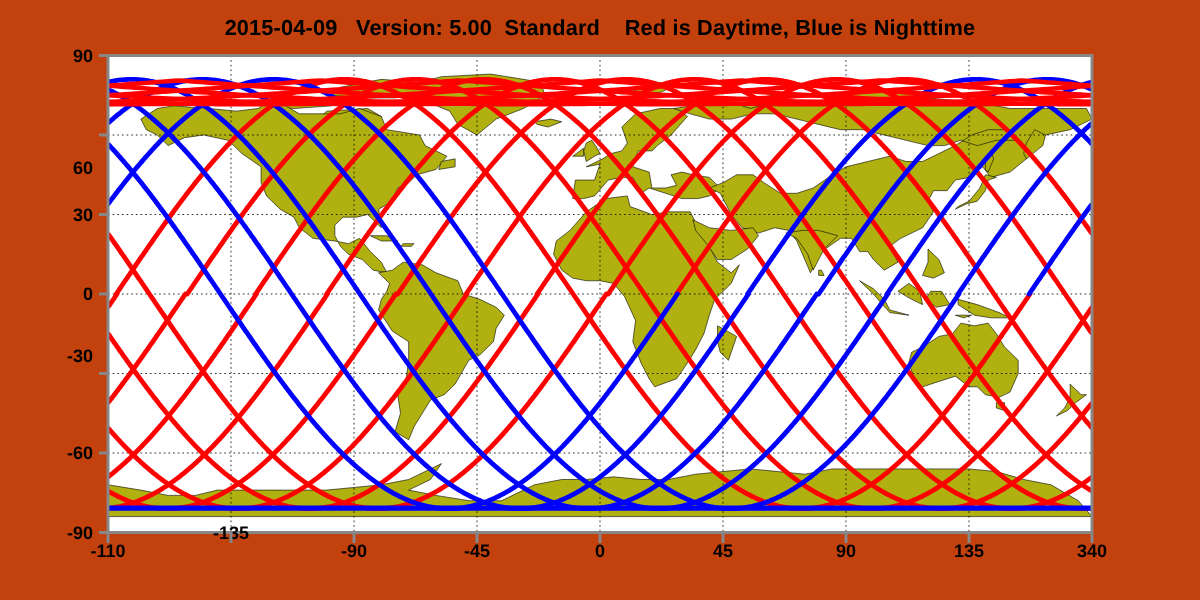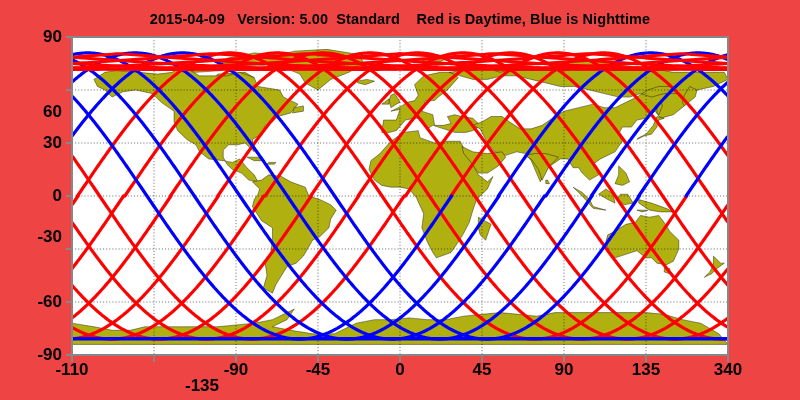--- a/index.html
+++ b/index.html
@@ -1,32 +1,32 @@
 <!DOCTYPE html>
 <html><head>
 <meta charset="utf-8">
 <style>
   html,body{margin:0;padding:0;background:#ffffff;}
   body{width:800px;height:400px;overflow:hidden;font-family:"Liberation Sans",sans-serif;}
-  #root{position:relative;width:800px;height:400px;background:#ef4444;}
+  #root{position:relative;width:800px;height:400px;background:#c2410c;}
 
   #title{
     position:absolute;left:0;top:11px;width:800px;text-align:center;
     font-family:"Liberation Sans",sans-serif;font-size:14.5px;font-weight:bold;
     color:#000000;letter-spacing:0.1px;white-space:pre;
   }
 
   #plotwrap{position:absolute;left:72px;top:37px;width:656px;height:318px;}
   #plot{position:absolute;inset:0;background:#ffffff;overflow:hidden;}
   #frame{position:absolute;left:71px;top:36px;width:658px;height:320px;
          border:2px solid #878787;box-sizing:border-box;pointer-events:none;}
 
   .ylabel,.xlabel{
     position:absolute;font-family:"Liberation Sans",sans-serif;
-    font-size:17px;font-weight:bold;color:#000000;white-space:nowrap;
+    font-size:12px;font-weight:bold;color:#000000;white-space:nowrap;
   }
   .ylabel{text-align:right;transform:translateY(-50%);}
   .xlabel{text-align:center;transform:translateX(-50%);}
 
   .tickmark{position:absolute;background:#878787;}
   .ytick{width:6px;height:2px;left:66px;}
   .xtick{height:6px;width:2px;top:356px;}
 
   svg{display:block;}
 </style>
@@ -136,21 +136,21 @@
       <div class="ylabel" style="top: 37px; right: 738px;">90</div>
       <div class="ylabel" style="top: 90px; right: 738px; margin-top: 22px;">60</div>
       <div class="ylabel" style="top: 143px; right: 738px;">30</div>
       <div class="ylabel" style="top: 196px; right: 738px;">0</div>
       <div class="ylabel" style="top: 237px; right: 738px;">-30</div>
       <div class="ylabel" style="top: 302px; right: 738px;">-60</div>
       <div class="ylabel" style="top: 355px; right: 738px;">-90</div>
     </div>
   <div id="xlabels">
       <div class="xlabel" style="left: 72px; top: 360px;">-110</div>
-      <div class="xlabel" style="left: 154px; top: 376px; margin-left: 48px;">-135</div>
+      <div class="xlabel" style="left: 154px; top: 348px;">-135</div>
       <div class="xlabel" style="left: 236px; top: 360px;">-90</div>
       <div class="xlabel" style="left: 318px; top: 360px;">-45</div>
       <div class="xlabel" style="left: 400px; top: 360px;">0</div>
       <div class="xlabel" style="left: 482px; top: 360px;">45</div>
       <div class="xlabel" style="left: 564px; top: 360px;">90</div>
       <div class="xlabel" style="left: 646px; top: 360px;">135</div>
       <div class="xlabel" style="left: 728px; top: 360px;">340</div>
     </div>
   <div id="ticks">
       <div class="tickmark ytick" style="top: 36px;"></div>

